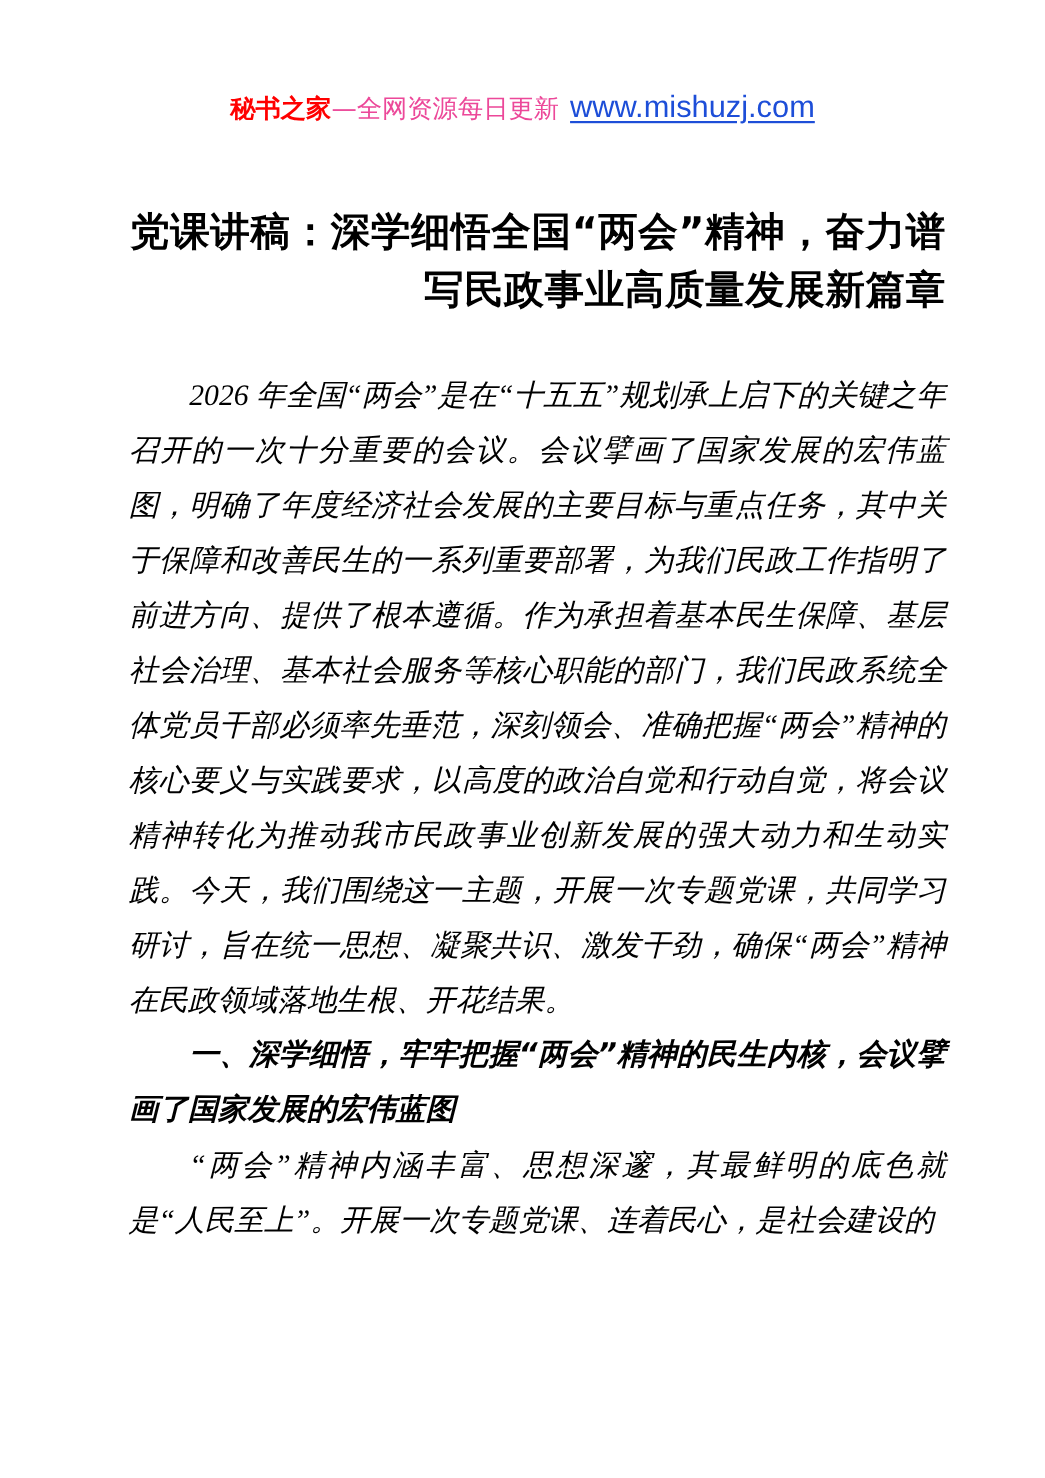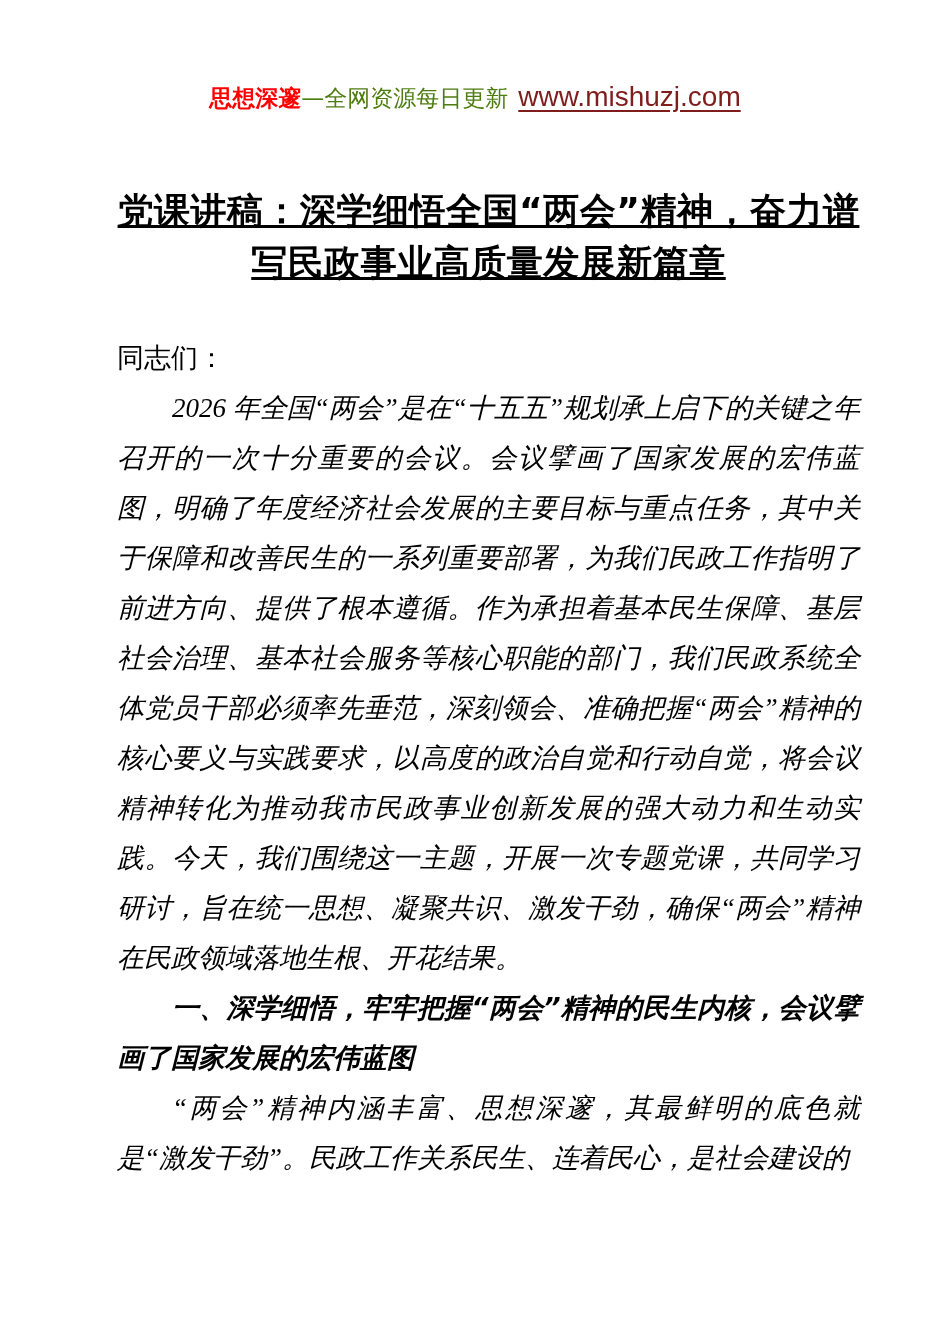--- a/index.html
+++ b/index.html
@@ -23,45 +23,44 @@
     font-size: 23px;
     line-height: 36px;
     white-space: nowrap;
     font-family: "DejaVu Sans", sans-serif;
   }
   .brand {
     color: #ff0000;
     font-weight: bold;
   }
   .tagline {
-    color: #4d7c0f;
+    color: #ec4899;
   }
   .site-url {
-    color: #7f1d1d;
+    color: #1d4ed8;
     font-size: 28px;
     margin-left: 10px;
     text-decoration: underline;
     text-underline-offset: 4px;
     font-family: "Liberation Sans", "DejaVu Sans", sans-serif;
     cursor: pointer;
   }
   
   .content {
     width: 743px;
     margin-left: 117px;
   }
   .doc-title {
     margin: 69px 0 0 0;
     font-size: 36px;
     font-weight: bold;
     line-height: 52px;
-    text-align: center;
+    text-align: right;
     font-family: "DejaVu Sans", sans-serif;
     letter-spacing: 0.5px;
-    text-decoration: underline;
   }
   .body-text {
     margin-top: 44px;
     font-size: 27px;
     line-height: 50px;
     text-align: justify;
   }
   .body-text p {
     margin: 0;
     word-break: break-all;
@@ -75,29 +74,28 @@
     font-weight: bold;
     font-family: "DejaVu Sans", sans-serif;
   }
 </style>
 </head>
 <body>
 
 <div class="page">
 
   <div class="site-header">
-    <span class="brand">思想深邃</span><span class="tagline">—全网资源每日更新</span><span class="site-url">www.mishuzj.com</span>
+    <span class="brand">秘书之家</span><span class="tagline">—全网资源每日更新</span><span class="site-url">www.mishuzj.com</span>
   </div>
 
   <div class="content">
 
     <h1 class="doc-title">党课讲稿：深学细悟全国“两会”精神，奋力谱写民政事业高质量发展新篇章</h1>
 
     <div class="body-text">
-      <p>同志们：</p>
       <p class="indent">2026 年全国“两会”是在“十五五”规划承上启下的关键之年召开的一次十分重要的会议。会议擘画了国家发展的宏伟蓝图，明确了年度经济社会发展的主要目标与重点任务，其中关于保障和改善民生的一系列重要部署，为我们民政工作指明了前进方向、提供了根本遵循。作为承担着基本民生保障、基层社会治理、基本社会服务等核心职能的部门，我们民政系统全体党员干部必须率先垂范，深刻领会、准确把握“两会”精神的核心要义与实践要求，以高度的政治自觉和行动自觉，将会议精神转化为推动我市民政事业创新发展的强大动力和生动实践。今天，我们围绕这一主题，开展一次专题党课，共同学习研讨，旨在统一思想、凝聚共识、激发干劲，确保“两会”精神在民政领域落地生根、开花结果。</p>
       <p class="indent bold">一、深学细悟，牢牢把握“两会”精神的民生内核，会议擘画了国家发展的宏伟蓝图</p>
-      <p class="indent">“两会”精神内涵丰富、思想深邃，其最鲜明的底色就是“激发干劲”。民政工作关系民生、连着民心，是社会建设的</p>
+      <p class="indent">“两会”精神内涵丰富、思想深邃，其最鲜明的底色就是“人民至上”。开展一次专题党课、连着民心，是社会建设的</p>
     </div>
 
   </div>
 
 </div>
 
 </body></html>

